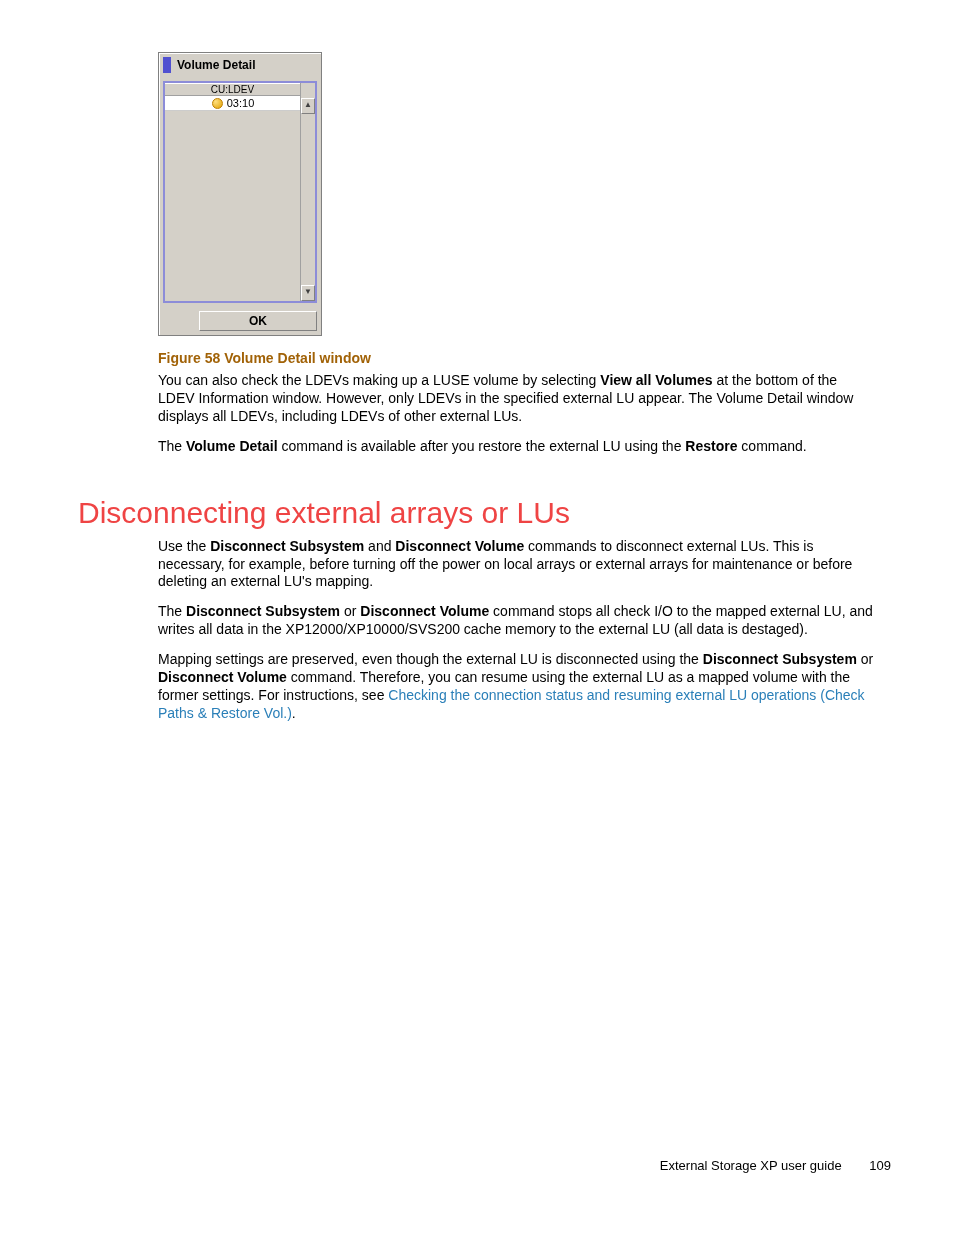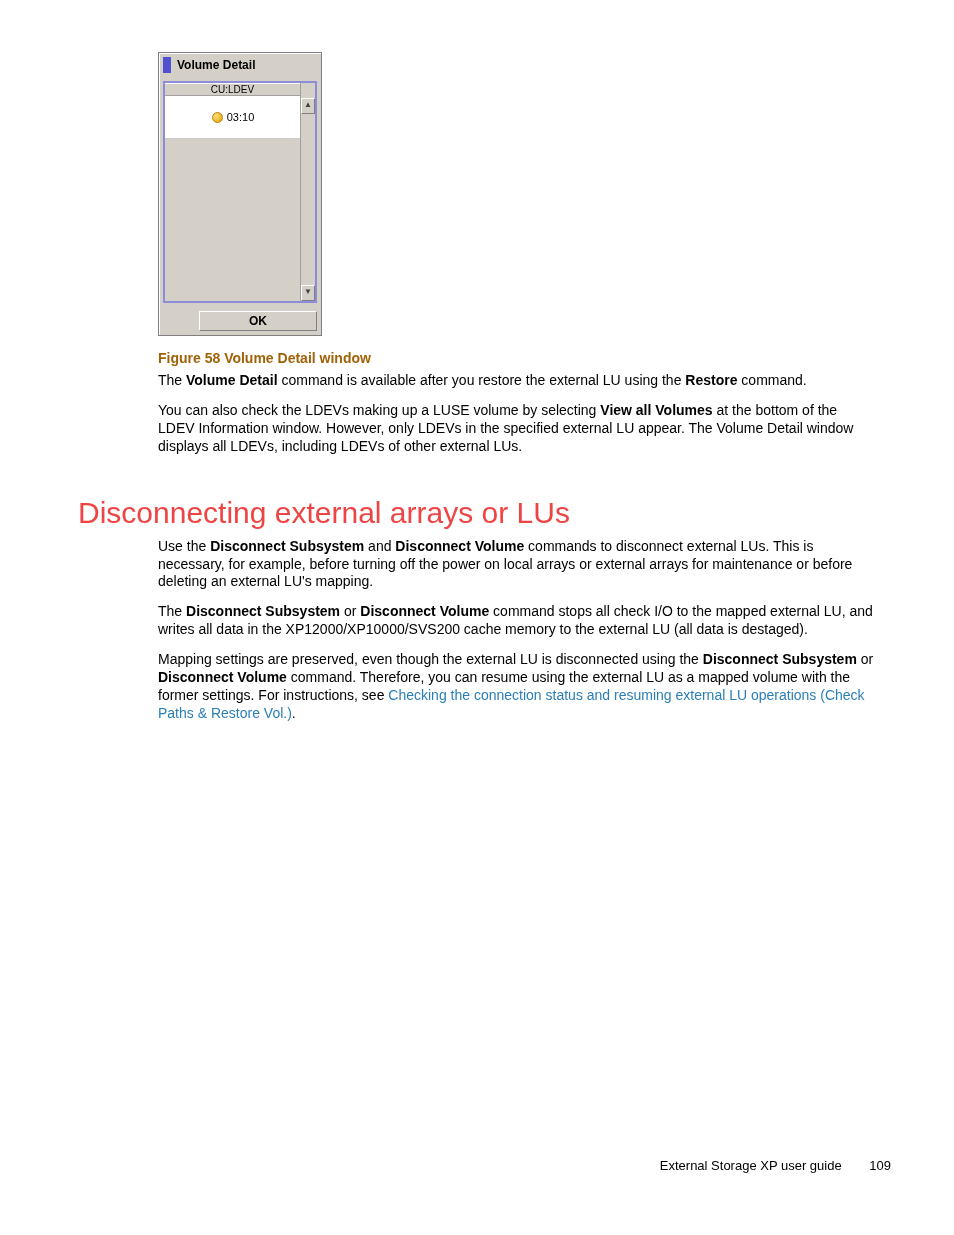--- a/index.html
+++ b/index.html
@@ -55,21 +55,21 @@
     margin-right: 14px;
     padding: 0 0;
     border-top: 1px solid #fff;
   }
   .listrow {
     text-align: center;
     font-size: 11px;
     background: #fff;
     margin-right: 14px;
     border-bottom: 1px solid #ccc;
-    padding: 15px 0;
+    padding: 1px 0;
     display:flex;
     align-items:center;
     justify-content:center;
     gap:4px;
   }
   .dot{
     width:9px;height:9px;border:1px solid #c08000;border-radius:50%;
     display:inline-block;background:radial-gradient(circle at 30% 30%,#ffe080,#e0a000);
   }
   .sb {
@@ -162,25 +162,25 @@
       </div>
     </div>
     <div class="okrow">
       <div class="okbtn">OK</div>
     </div>
   </div>
 
   <div class="caption">Figure 58 Volume Detail window</div>
 
   <p class="body">
+    <span>You can also check the LDEVs making up a LUSE volume by selecting </span><b>View all Volumes</b><span> at the bottom of the LDEV Information window. However, only LDEVs in the specified external LU appear. The Volume Detail window displays all LDEVs, including LDEVs of other external LUs.</span>
+  </p>
+
+  <p class="body">
     <span>The </span><b>Volume Detail</b><span> command is available after you restore the external LU using the </span><b>Restore</b><span> command.</span>
-  </p>
-
-  <p class="body">
-    <span>You can also check the LDEVs making up a LUSE volume by selecting </span><b>View all Volumes</b><span> at the bottom of the LDEV Information window. However, only LDEVs in the specified external LU appear. The Volume Detail window displays all LDEVs, including LDEVs of other external LUs.</span>
   </p>
 
   <h1 class="section">Disconnecting external arrays or LUs</h1>
 
   <p class="body">
     <span>Use the </span><b>Disconnect Subsystem</b><span> and </span><b>Disconnect Volume</b><span> commands to disconnect external LUs. This is necessary, for example, before turning off the power on local arrays or external arrays for maintenance or before deleting an external LU's mapping.</span>
   </p>
 
   <p class="body">
     <span>The </span><b>Disconnect Subsystem</b><span> or </span><b>Disconnect Volume</b><span> command stops all check I/O to the mapped external LU, and writes all data in the XP12000/XP10000/SVS200 cache memory to the external LU (all data is destaged).</span>

